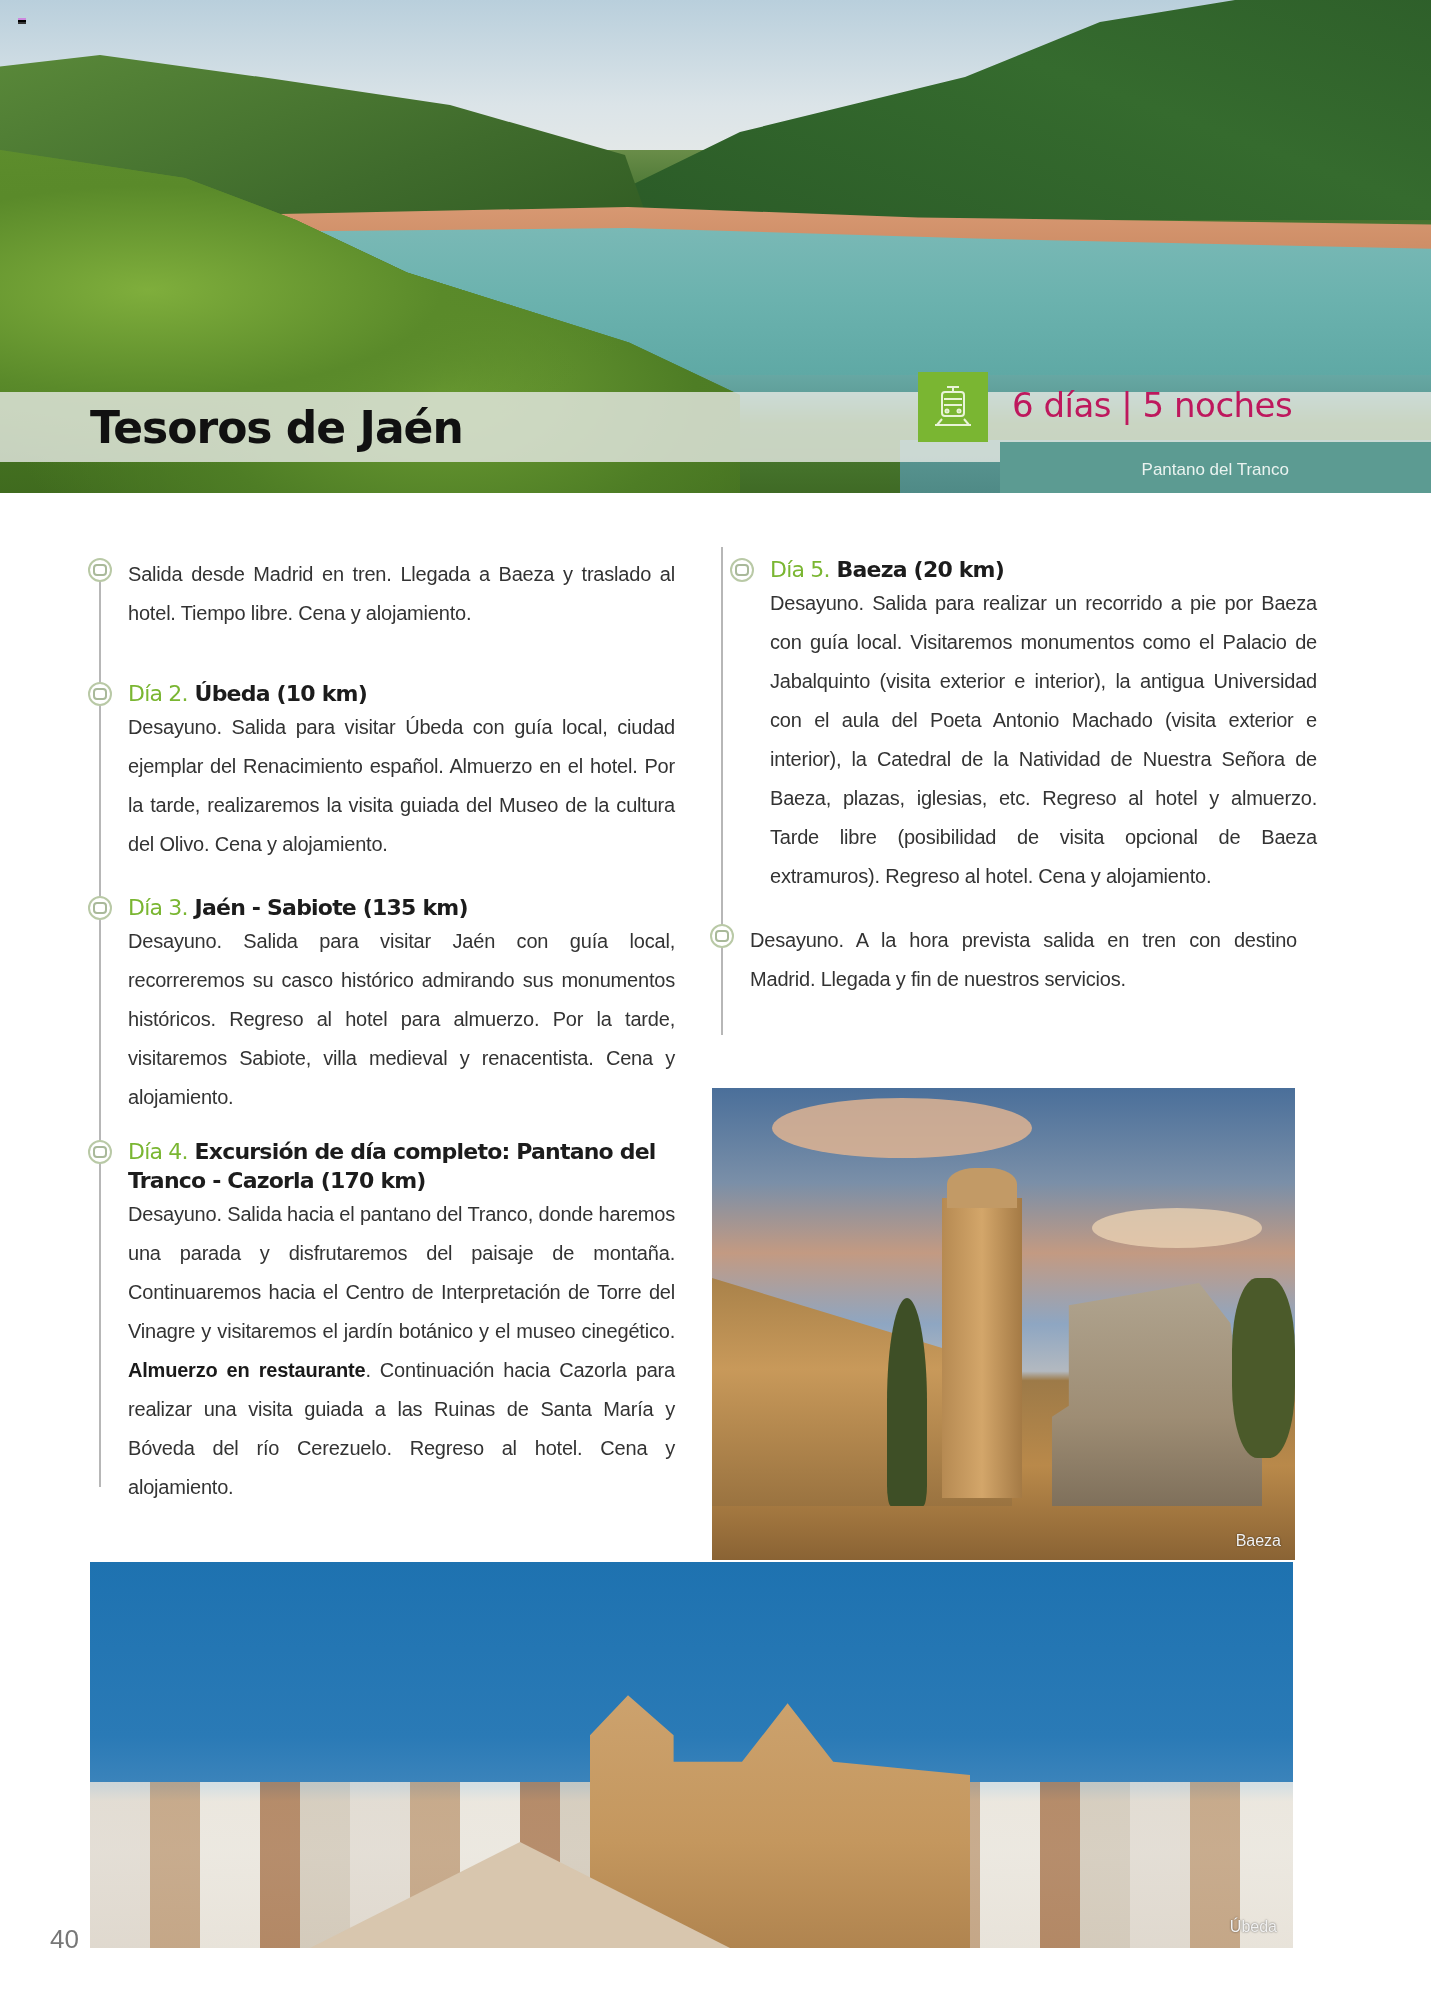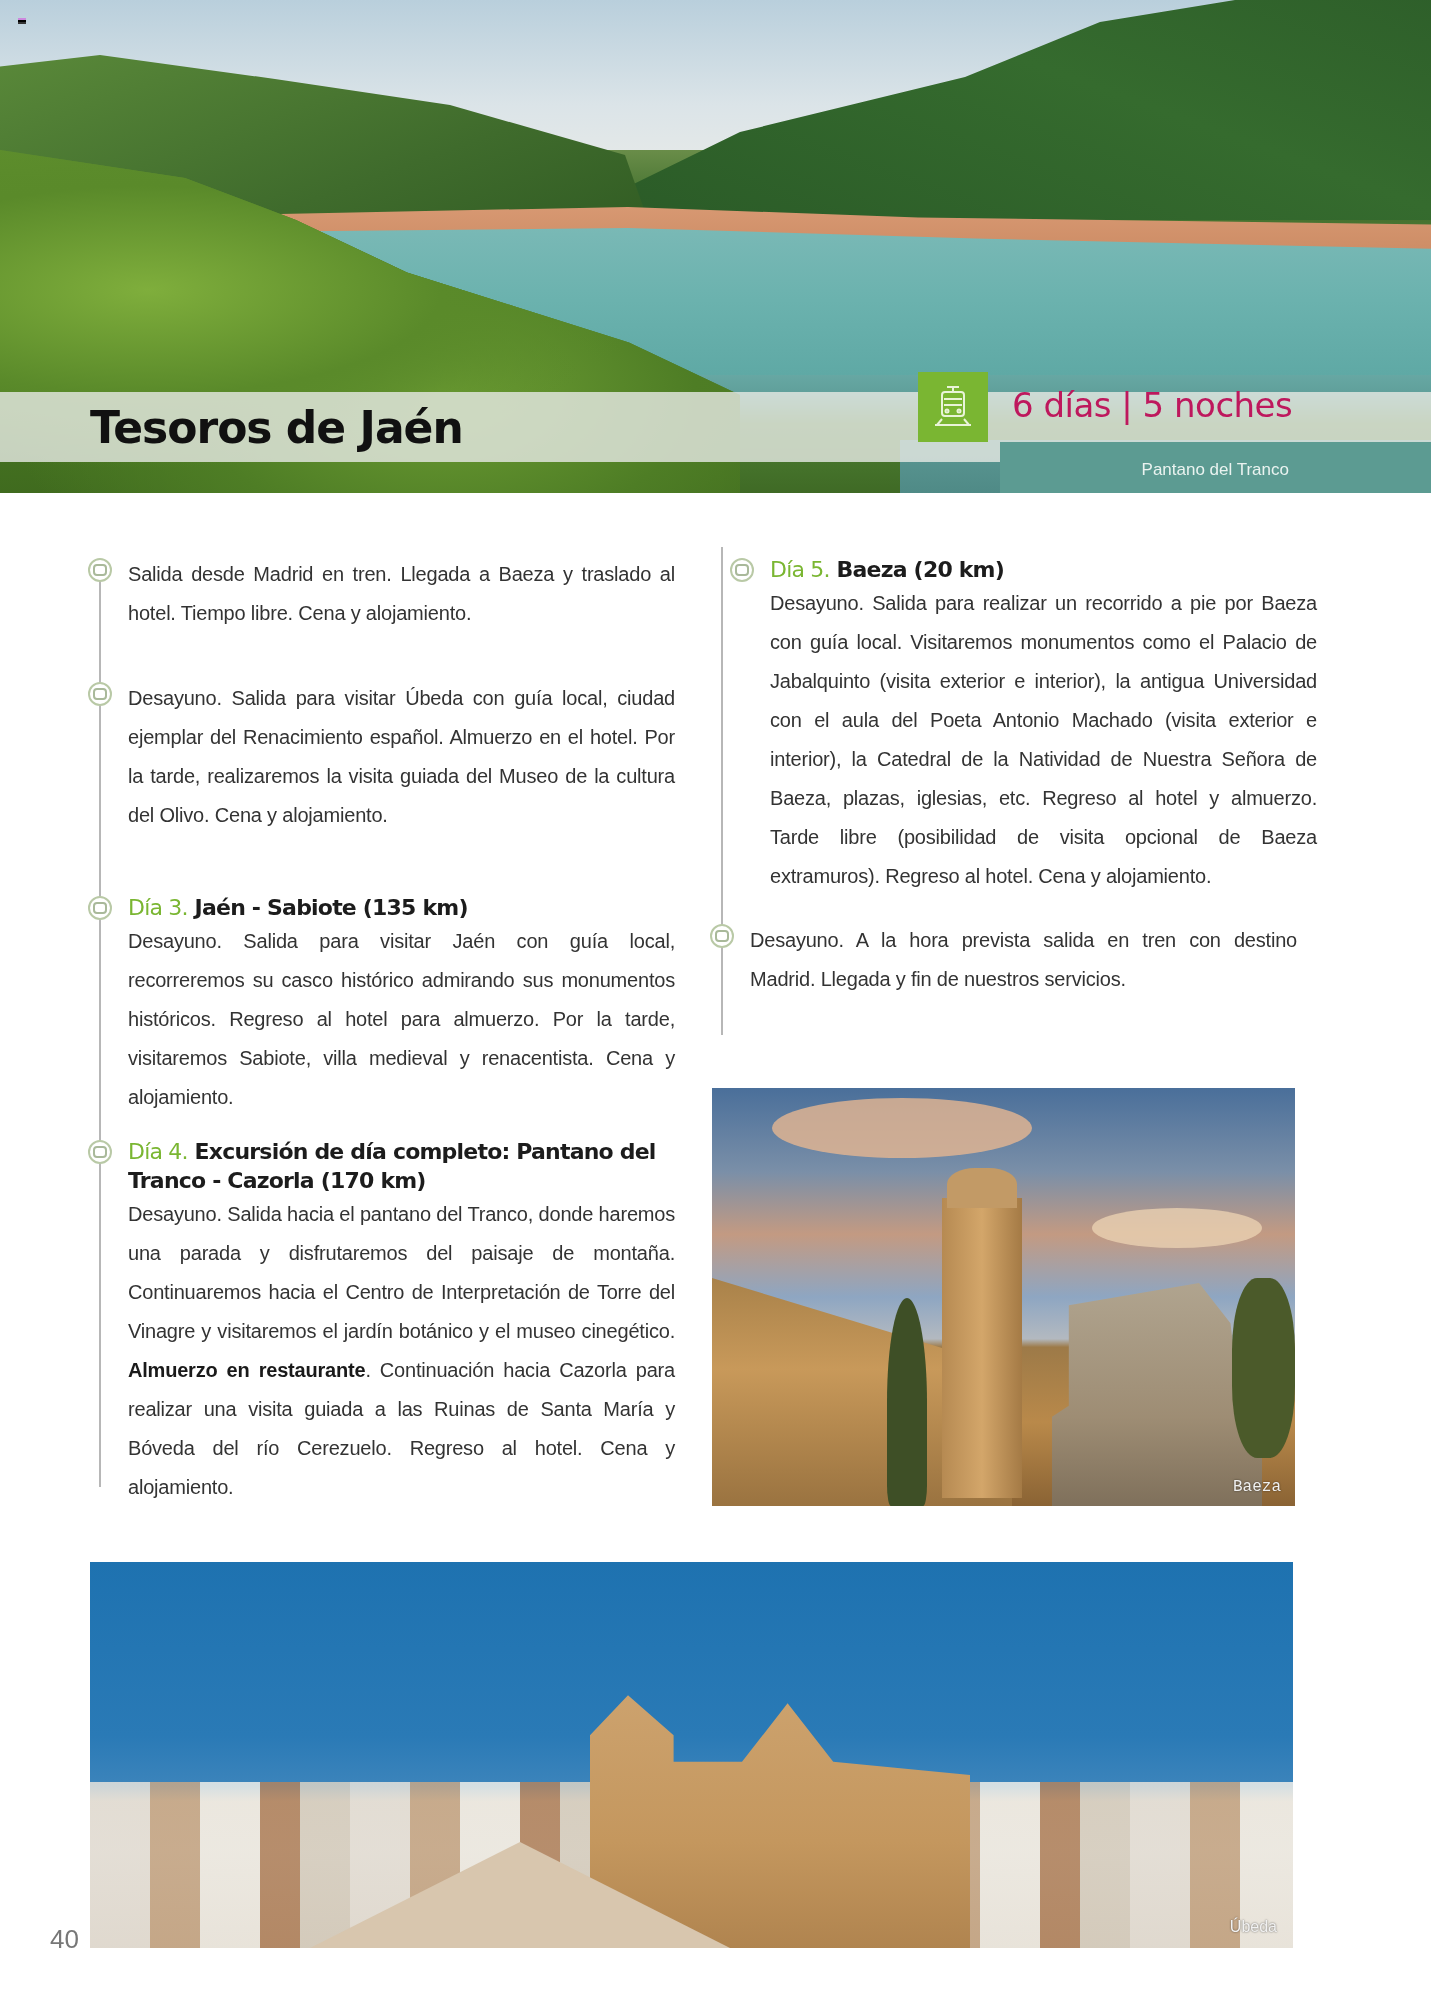--- a/index.html
+++ b/index.html
@@ -54,24 +54,24 @@
   .day .marker::after { content: ""; width: 10px; height: 8px; border: 2px solid #a9b99a; border-radius: 4px; }
   .day h3 { margin-left: 28px; font-family: "DejaVu Sans", sans-serif; font-weight: bold; font-size: 22px;
     line-height: 29px; color: #1c1c1c; letter-spacing: -0.8px; }
   .day h3 .daynum { color: #7ab632; font-weight: normal; }
   .day p { margin-left: 28px; font-size: 20px; line-height: 39px; color: #333; text-align: justify;
     letter-spacing: -0.2px; }
   .day p b { color: #1a1a1a; }
 
   
   .photo { position: absolute; overflow: hidden; }
-  .photo-baeza { left: 712px; top: 1088px; width: 583px; height: 418px;
+  .photo-baeza { left: 712px; top: 1088px; width: 583px; height: 472px;
     background:
       linear-gradient(180deg, rgba(0,0,0,0) 0%, rgba(0,0,0,0) 55%, rgba(0,0,0,0) 100%),
-      linear-gradient(180deg, #4a6f9a 0%, #7a8fa8 20%, #c39a82 35%, #8ea6c2 50%, #b3b9c0 60%, #9d7a48 62%, #b9894a 80%, #8a6334 100%); font-family: Liberation Mono, monospace; }
+      linear-gradient(180deg, #4a6f9a 0%, #7a8fa8 20%, #c39a82 35%, #8ea6c2 50%, #b3b9c0 60%, #9d7a48 62%, #b9894a 80%, #8a6334 100%); }
   .photo-baeza .cloud1 { position: absolute; left: 60px; top: 10px; width: 260px; height: 60px; background: #e6b791; border-radius: 50%; opacity: .8; }
   .photo-baeza .cloud2 { position: absolute; left: 380px; top: 120px; width: 170px; height: 40px; background: #ead1b2; border-radius: 50%; opacity: .8; }
   .photo-baeza .tower { position: absolute; left: 230px; top: 110px; width: 80px; height: 300px;
     background: linear-gradient(90deg, #b68a52, #d3a66a 50%, #a47a45); }
   .photo-baeza .tower::before { content: ""; position: absolute; left: 5px; top: -30px; width: 70px; height: 40px; background: #c29a66; border-radius: 40% 40% 0 0; }
   .photo-baeza .building { position: absolute; left: 0; top: 190px; width: 300px; height: 228px;
     background: linear-gradient(180deg, #a9824a 0%, #c8995a 40%, #9a7340 100%); clip-path: polygon(0 0, 100% 40%, 100% 100%, 0 100%); }
   .photo-baeza .cypress { position: absolute; left: 175px; top: 210px; width: 40px; height: 208px; background: #3e4f26; border-radius: 50% 50% 10% 10%; }
   .photo-baeza .monument { position: absolute; left: 340px; top: 195px; width: 210px; height: 223px;
     background: linear-gradient(180deg, #b0a48f 0%, #9e8d74 60%, #7f705b 100%); clip-path: polygon(8% 10%, 70% 0, 85% 18%, 90% 60%, 100% 70%, 100% 100%, 0 100%, 0 60%, 8% 55%); }
@@ -129,20 +129,21 @@
 <div class="col col-left">
   <div class="timeline-line" style="left:-1px; top:14px; height:918px;"></div>
 
   <div class="day" style="top:0;">
     <div class="marker"></div>
     <p>Salida desde Madrid en tren. Llegada a Baeza y traslado al hotel. Tiempo libre. Cena y alojamiento.</p>
   </div>
 
   <div class="day" style="top:124px;">
     <div class="marker"></div>
+    <h3><span class="daynum">Día 2.</span> <span>Úbeda (10 km)</span></h3>
     <p>Desayuno. Salida para visitar Úbeda con guía local, ciudad ejemplar del Renacimiento español. Almuerzo en el hotel. Por la tarde, realizaremos la visita guiada del Museo de la cultura del Olivo. Cena y alojamiento.</p>
   </div>
 
   <div class="day" style="top:338px;">
     <div class="marker"></div>
     <h3><span class="daynum">Día 3.</span> <span>Jaén - Sabiote (135 km)</span></h3>
     <p>Desayuno. Salida para visitar Jaén con guía local, recorreremos su casco histórico admirando sus monumentos históricos. Regreso al hotel para almuerzo. Por la tarde, visitaremos Sabiote, villa medieval y renacentista. Cena y alojamiento.</p>
   </div>
 
   <div class="day" style="top:582px;">

